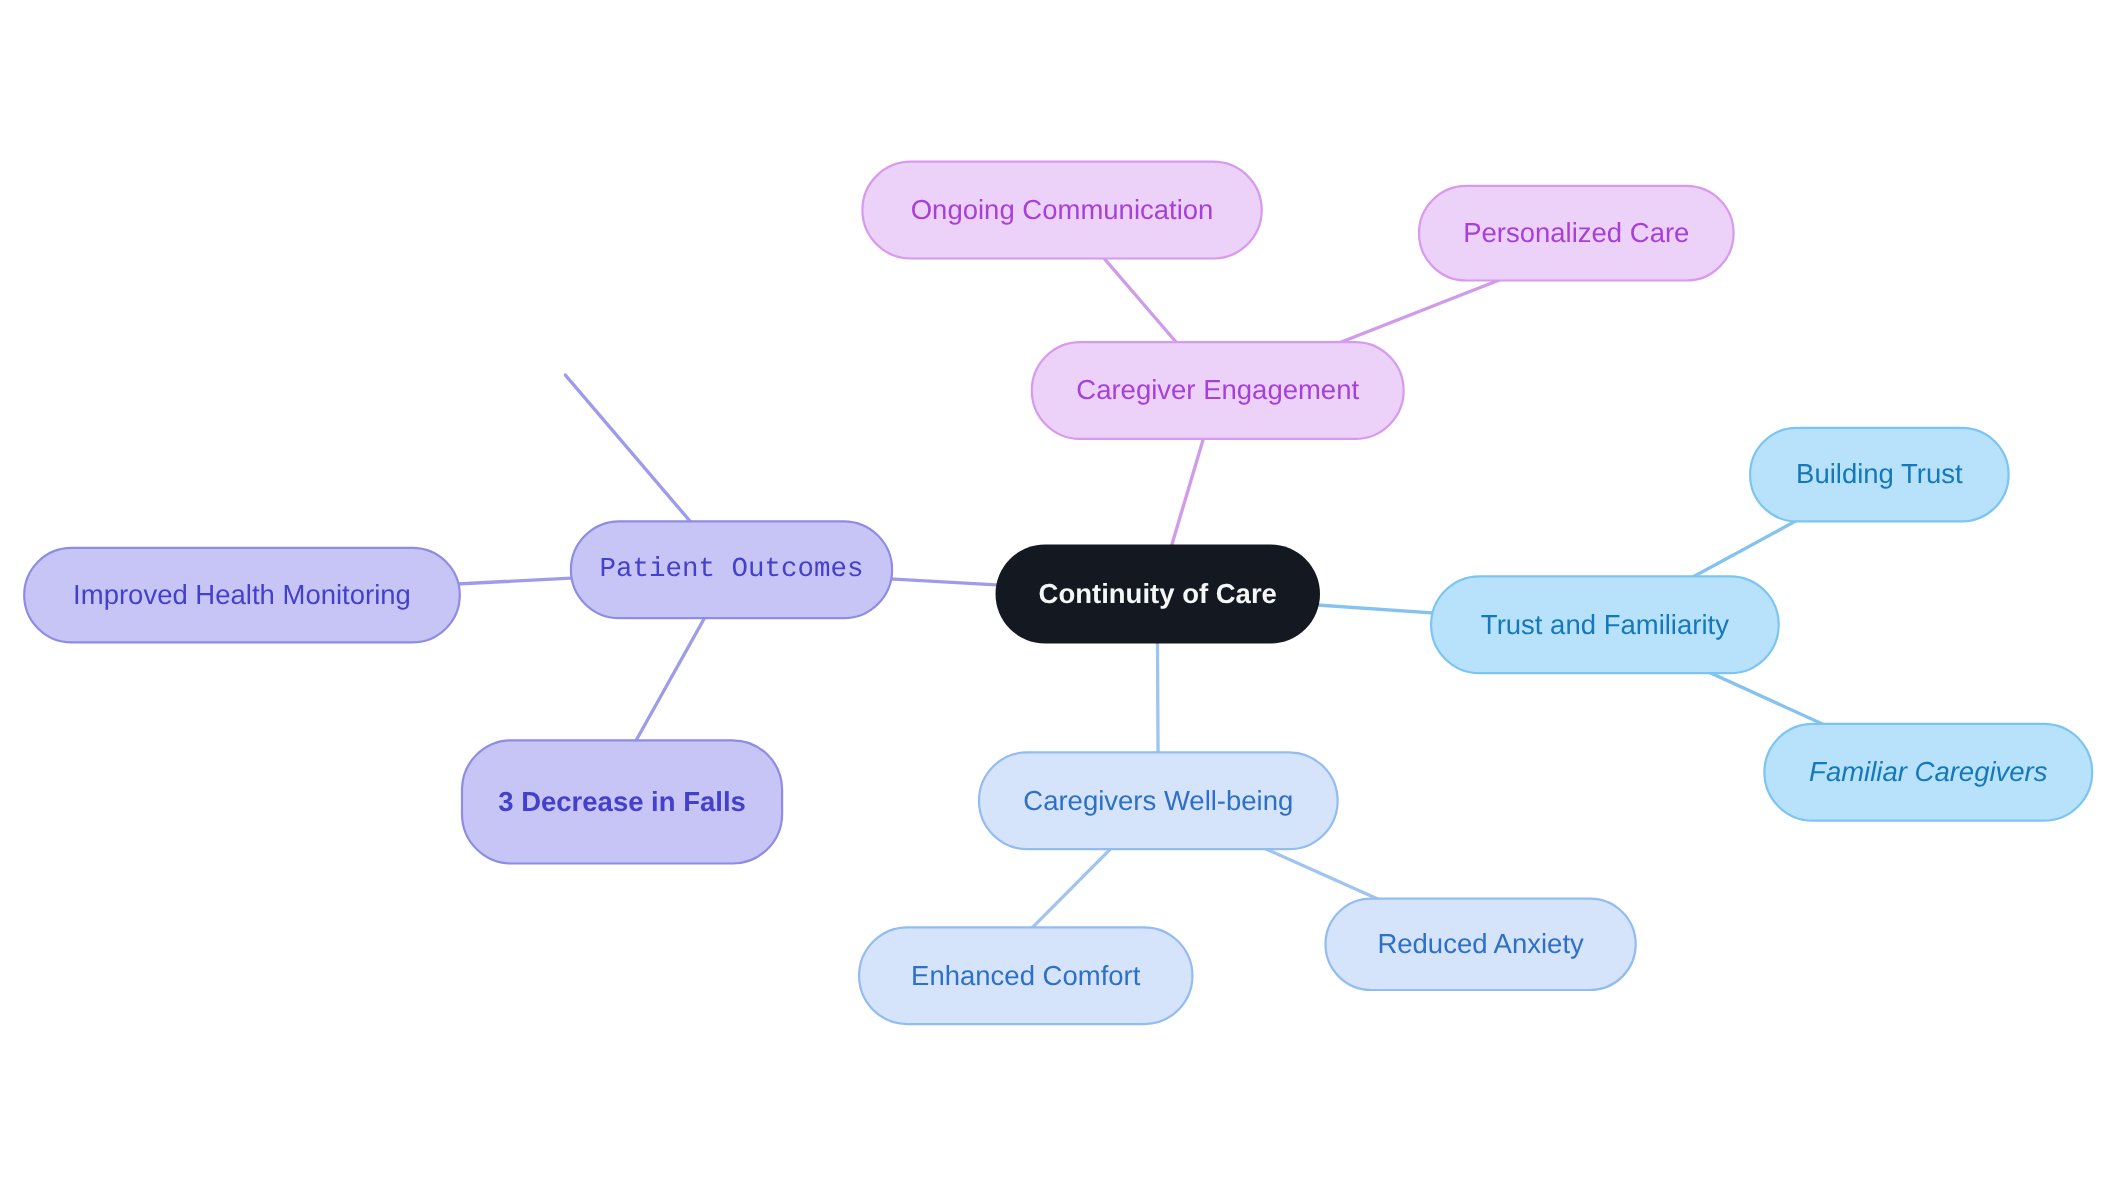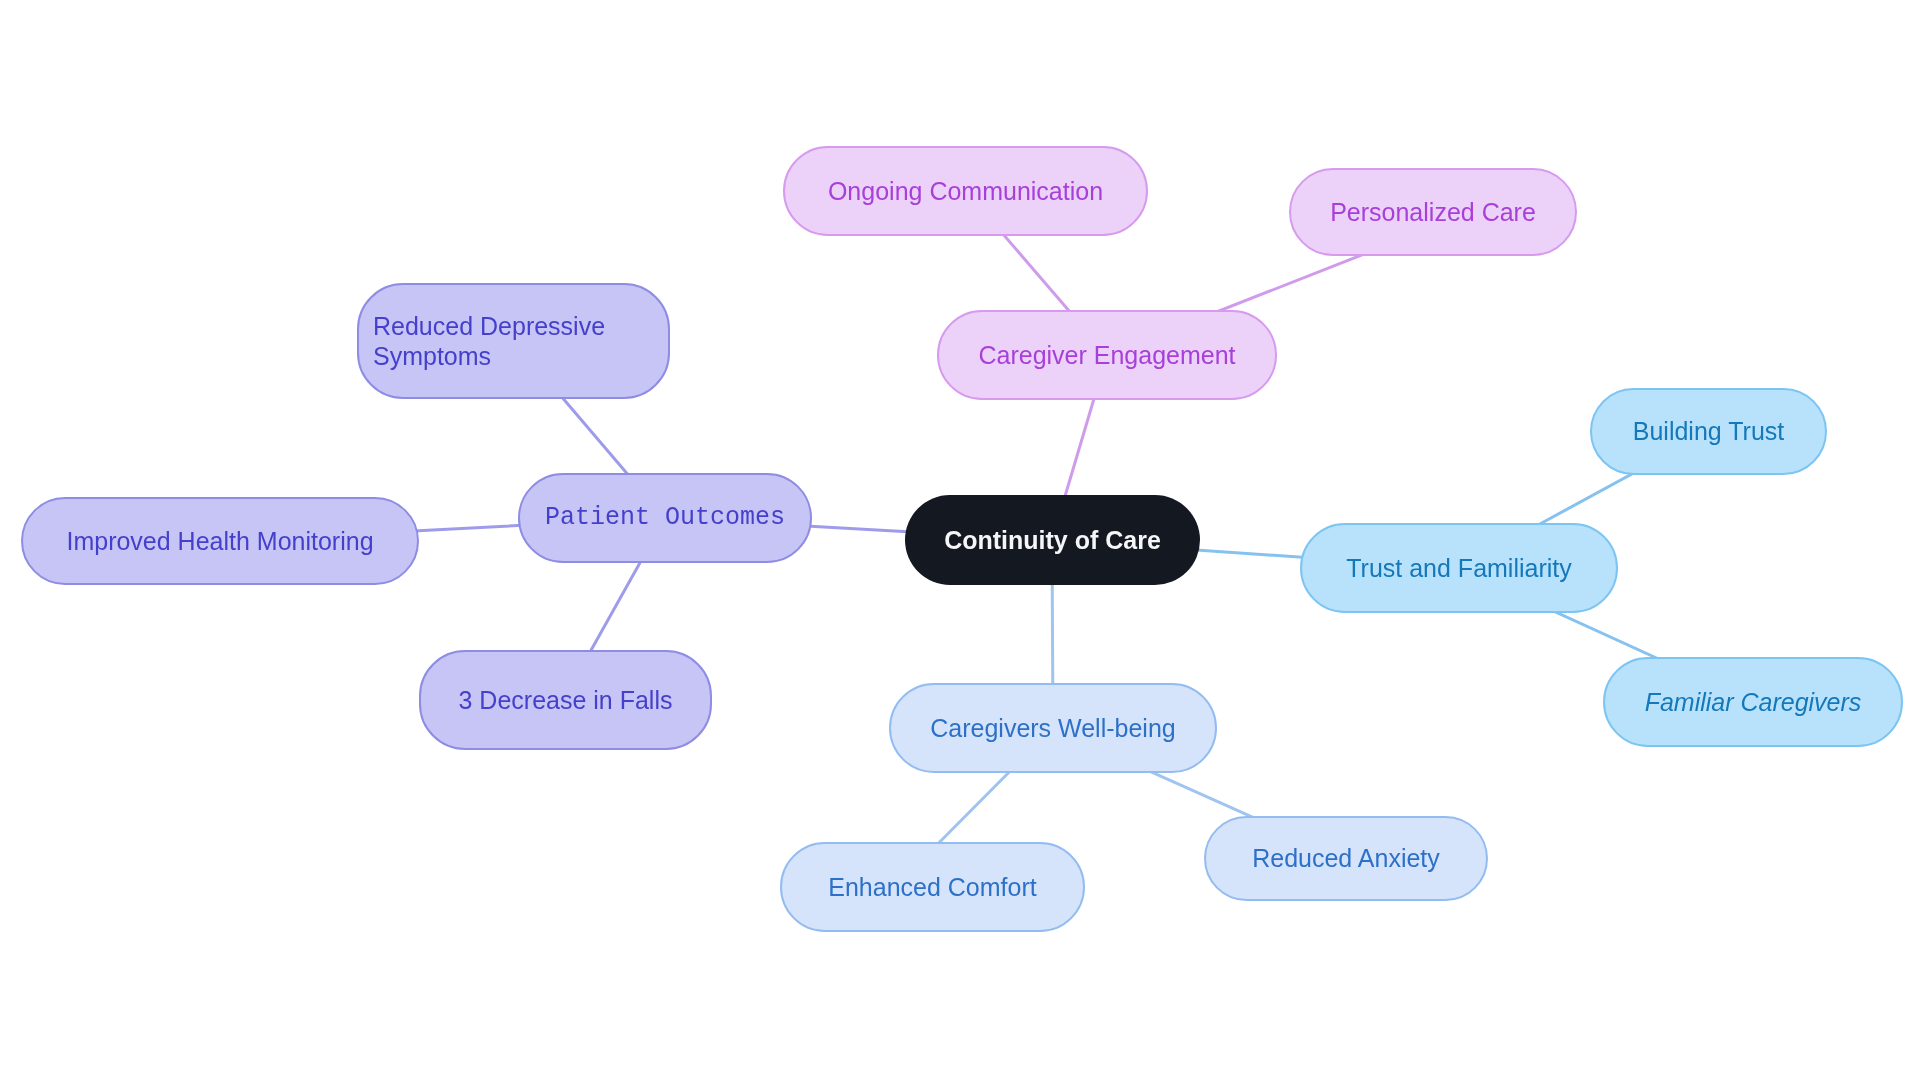--- a/index.html
+++ b/index.html
@@ -41,21 +41,21 @@
   .b-po { background: var(--po-fill); border-color: var(--po-border); color: var(--po-text); }
   .b-ce { background: var(--ce-fill); border-color: var(--ce-border); color: var(--ce-text); }
   .b-tf { background: var(--tf-fill); border-color: var(--tf-border); color: var(--tf-text); }
   .b-ew { background: var(--ew-fill); border-color: var(--ew-border); color: var(--ew-text); }
 
   
   #n-central { left: 905px;  top: 495px; width: 295px; height: 90px; }
   #n-po      { left: 518px;  top: 473px; width: 294px; height: 90px; font-family: Liberation Mono, monospace; }
   #n-rds     { left: 357px;  top: 283px; width: 313px; height: 116px; }
   #n-ihm     { left: 21px;   top: 497px; width: 398px; height: 88px; }
-  #n-dif     { left: 419px;  top: 650px; width: 293px; height: 100px; }
+  #n-dif     { left: 419px;  top: 672px; width: 293px; height: 114px; font-weight: bold; }
   #n-ce      { left: 937px;  top: 310px; width: 340px; height: 90px; }
   #n-oc      { left: 783px;  top: 146px; width: 365px; height: 90px; }
   #n-pc      { left: 1289px; top: 168px; width: 288px; height: 88px; }
   #n-tf      { left: 1300px; top: 523px; width: 318px; height: 90px; }
   #n-bt      { left: 1590px; top: 388px; width: 237px; height: 87px; }
   #n-fc      { left: 1603px; top: 657px; width: 300px; height: 90px; font-style: italic; }
   #n-ew      { left: 889px;  top: 683px; width: 328px; height: 90px; }
   #n-ec      { left: 780px;  top: 842px; width: 305px; height: 90px; }
   #n-ra      { left: 1204px; top: 816px; width: 284px; height: 85px; }
 </style>
@@ -76,21 +76,20 @@
     <line class="edge e-tf" x1="1459" y1="568" x2="1709" y2="432"></line>
     <line class="edge e-tf" x1="1459" y1="568" x2="1753" y2="702"></line>
     <line class="edge e-ew" x1="1052" y1="540" x2="1053" y2="728"></line>
     <line class="edge e-ew" x1="1053" y1="728" x2="895" y2="887"></line>
     <line class="edge e-ew" x1="1053" y1="728" x2="1346" y2="859"></line>
   </svg>
 
   <div id="n-central" class="node center-node">Continuity of Care</div>
 
   <div id="n-po" class="node b-po">Patient Outcomes</div>
-  <div id="n-rds" class="node b-po">Reduced Depressive Symptoms</div>
   <div id="n-ihm" class="node b-po">Improved Health Monitoring</div>
   <div id="n-dif" class="node b-po">3 Decrease in Falls</div>
 
   <div id="n-ce" class="node b-ce">Caregiver Engagement</div>
   <div id="n-oc" class="node b-ce">Ongoing Communication</div>
   <div id="n-pc" class="node b-ce">Personalized Care</div>
 
   <div id="n-tf" class="node b-tf">Trust and Familiarity</div>
   <div id="n-bt" class="node b-tf">Building Trust</div>
   <div id="n-fc" class="node b-tf">Familiar Caregivers</div>

